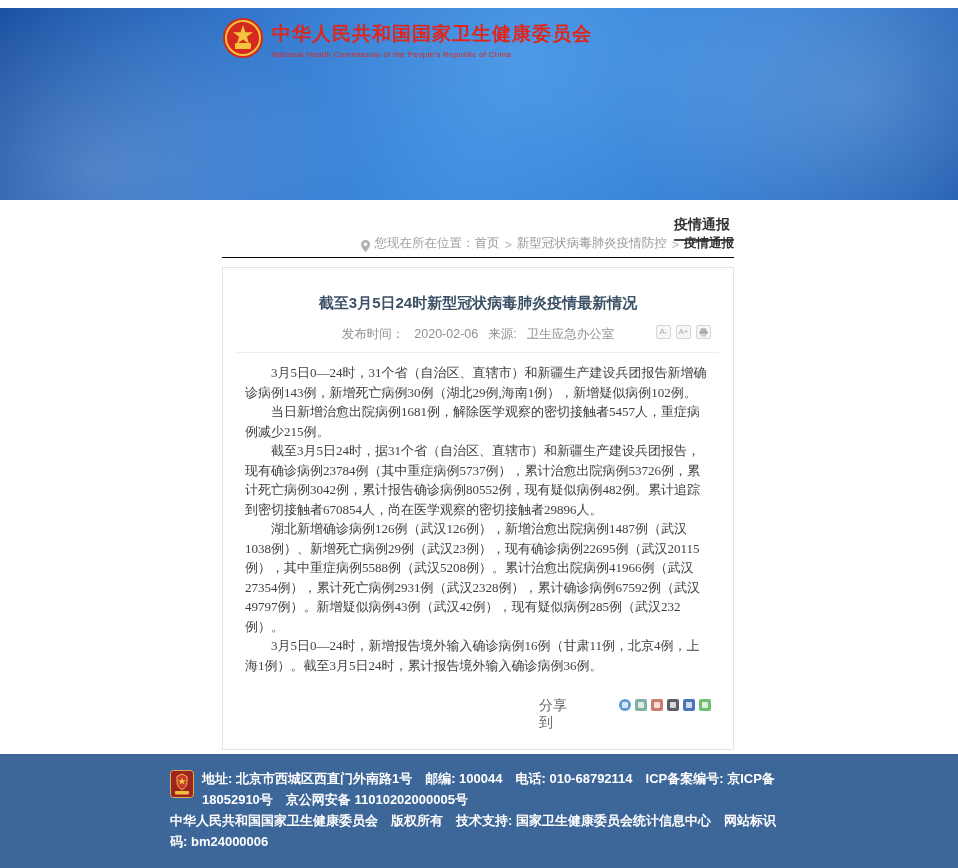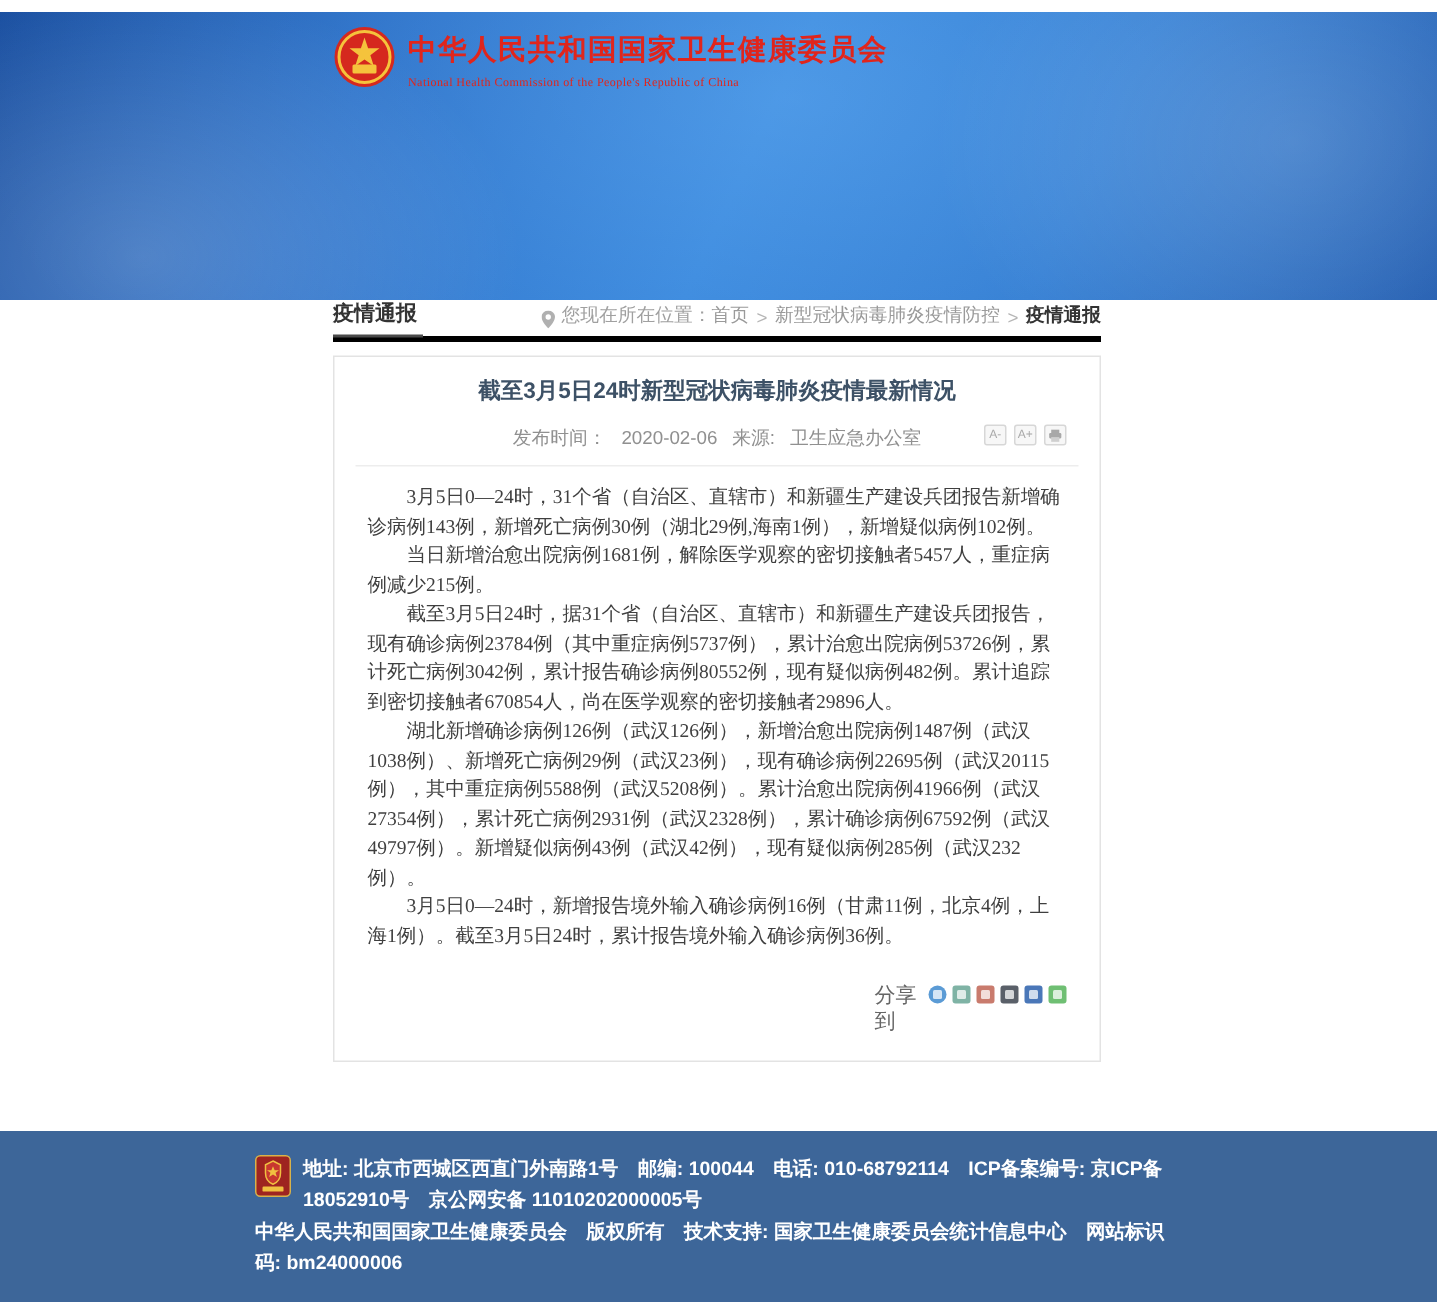--- a/index.html
+++ b/index.html
@@ -15,60 +15,60 @@
       radial-gradient(ellipse 420px 300px at 10% 85%, rgba(255,255,255,.20), transparent 60%),
       radial-gradient(ellipse 400px 300px at 90% 45%, rgba(255,255,255,.16), transparent 60%),
       radial-gradient(ellipse 760px 420px at 55% 30%, rgba(125,195,255,.38), transparent 72%),
       linear-gradient(115deg, #1a4fa0 0%, #2468c2 25%, #3180d8 52%, #2a74cc 74%, #1d58ad 100%);
   }
   .banner-inner { margin-left:222px; width:520px; padding-top:9px; }
   .logo-row { display:flex; align-items:flex-end; }
   .emblem { width:42px; height:42px; flex:0 0 42px; margin-right:8px; }
   .logo-text { padding-top:3px; }
   .org-cn { font-size:19px; font-weight:bold; color:#e0251c; letter-spacing:1px; line-height:22px; }
-  .org-en { font-size:8px; color:#e0251c; letter-spacing:.3px; margin-top:5px;font-family:Liberation Serif, serif; }
+  .org-en { font-size:8px; color:#e0251c; letter-spacing:.3px; margin-top:5px; }
   .banner-title {
     margin-top:24px; font-size:31px; font-weight:bold; color:#ffffff;
     letter-spacing:1px; text-shadow:0 2px 4px rgba(8,40,92,.45); white-space:nowrap;
   }
 
   
   .content { width:512px; margin-left:222px; }
   .crumb-row {
-    margin-top:0; display:flex; justify-content:space-between; align-items:flex-end;
-    border-bottom:4px solid #000000; padding-bottom:5px;
+    margin-top:16px; display:flex; justify-content:space-between; align-items:flex-end;
+    border-bottom:1px solid #000000; padding-bottom:5px;flex-direction:column;
   }
   .crumb-tab {
     font-size:14px; font-weight:bold; color:#333; padding:0 4px 5px 0;
     border-bottom:2px solid #4a4a4a; margin-bottom:-6px; cursor:pointer;
   }
   .crumb-loc { display:flex; align-items:flex-end; font-size:12.5px; color:#a0a0a0; white-space:nowrap; }
   .pin { width:9px; height:12px; margin-right:4px; }
   .crumb-loc a { color:#9a9a9a; text-decoration:none; cursor:pointer; }
   .crumb-sep { margin:0 5px; color:#b5b5b5; }
   .crumb-current { color:#333; font-weight:bold; }
 
   
-  .article-box { margin-top:9px; border:1px solid #e3e3e3; background:#fff; padding:12px 22px 18px; }
+  .article-box { margin-top:9px; border:1px solid #e3e3e3; background:#fff; padding:24px 22px 18px; }
   .article-title { text-align:center; font-size:15px; font-weight:bold; color:#3d5166; line-height:22px; }
   .pub-row { position:relative; text-align:center; font-size:12.5px; color:#909090; margin-top:11px; line-height:18px; }
   .pub-row .sp { margin-right:10px; }
   .tools { position:absolute; right:0; top:0; display:flex; gap:5px; }
   .tool-btn {
     width:15px; height:14px; border:1px solid #d7d7d7; background:#f7f7f7; color:#a8a8a8;
     font-size:8px; line-height:12px; text-align:center; border-radius:2px; cursor:pointer;
   }
   .tool-btn svg { width:9px; height:9px; margin-top:2px; }
   .pub-divider { border:none; border-top:1px solid #ededed; margin:9px -8px 10px; }
 
   .body-text { font-family:"Liberation Serif", serif; font-size:13px; color:#3f3f3f; line-height:19.5px; }
   .body-text p { text-indent:2em; }
   .note-line { margin-top:24px; text-align:center; text-indent:0 !important; }
 
-  .share-row { margin-top:22px; display:flex; justify-content:flex-end; align-items:flex-start; }
+  .share-row { margin-top:22px; display:flex; justify-content:flex-end; align-items:flex-start;gap:44px; }
   .share-label { width:30px; font-family:"Liberation Sans", sans-serif; font-size:14px; color:#666; line-height:17px; }
   .share-icons { display:flex; gap:4px; margin-left:6px; margin-top:2px; }
   .share-ic { width:12px; height:12px; border-radius:2px; cursor:pointer; position:relative; }
   .share-ic.round { border-radius:50%; }
   .share-ic::after {
     content:""; position:absolute; left:3px; top:3px; width:6px; height:6px;
     background:rgba(255,255,255,.75); border-radius:1px;
   }
 
   

